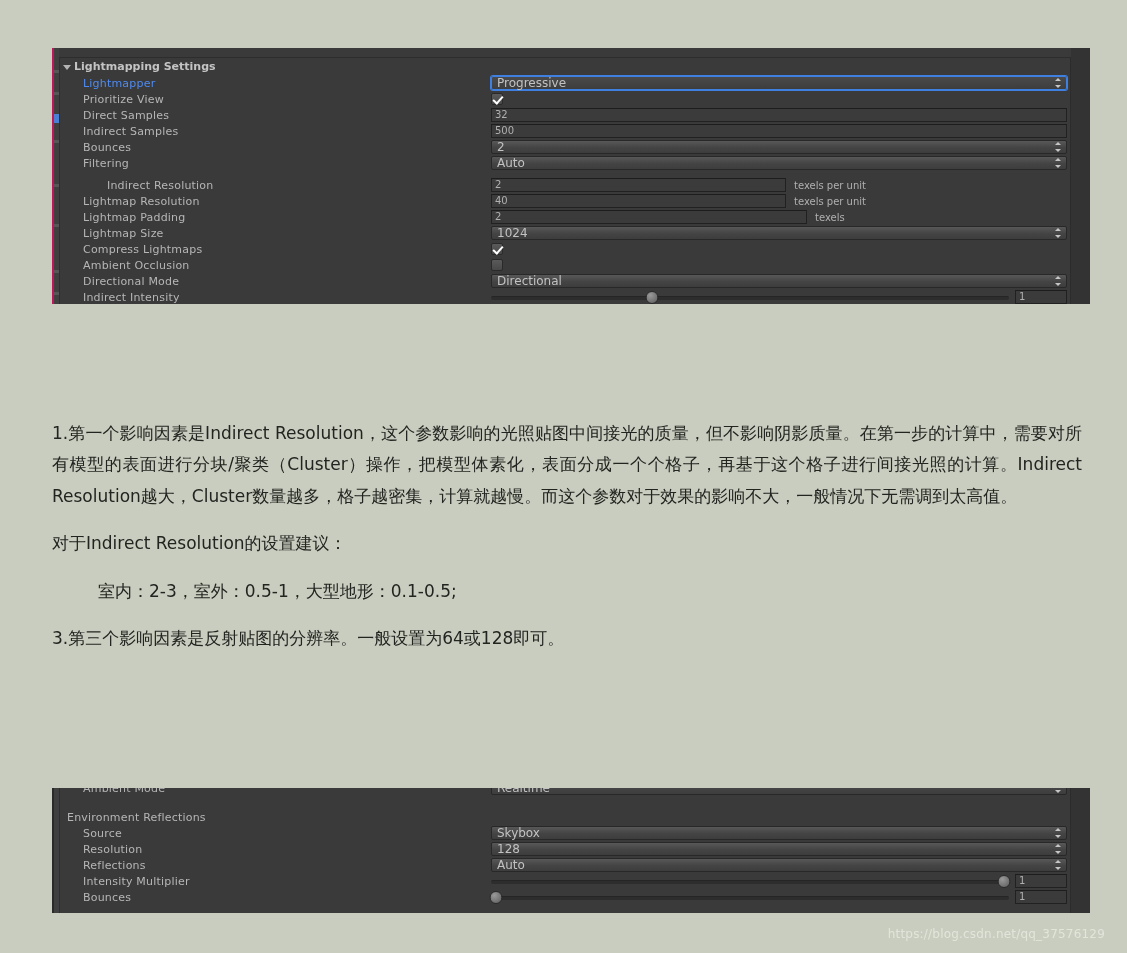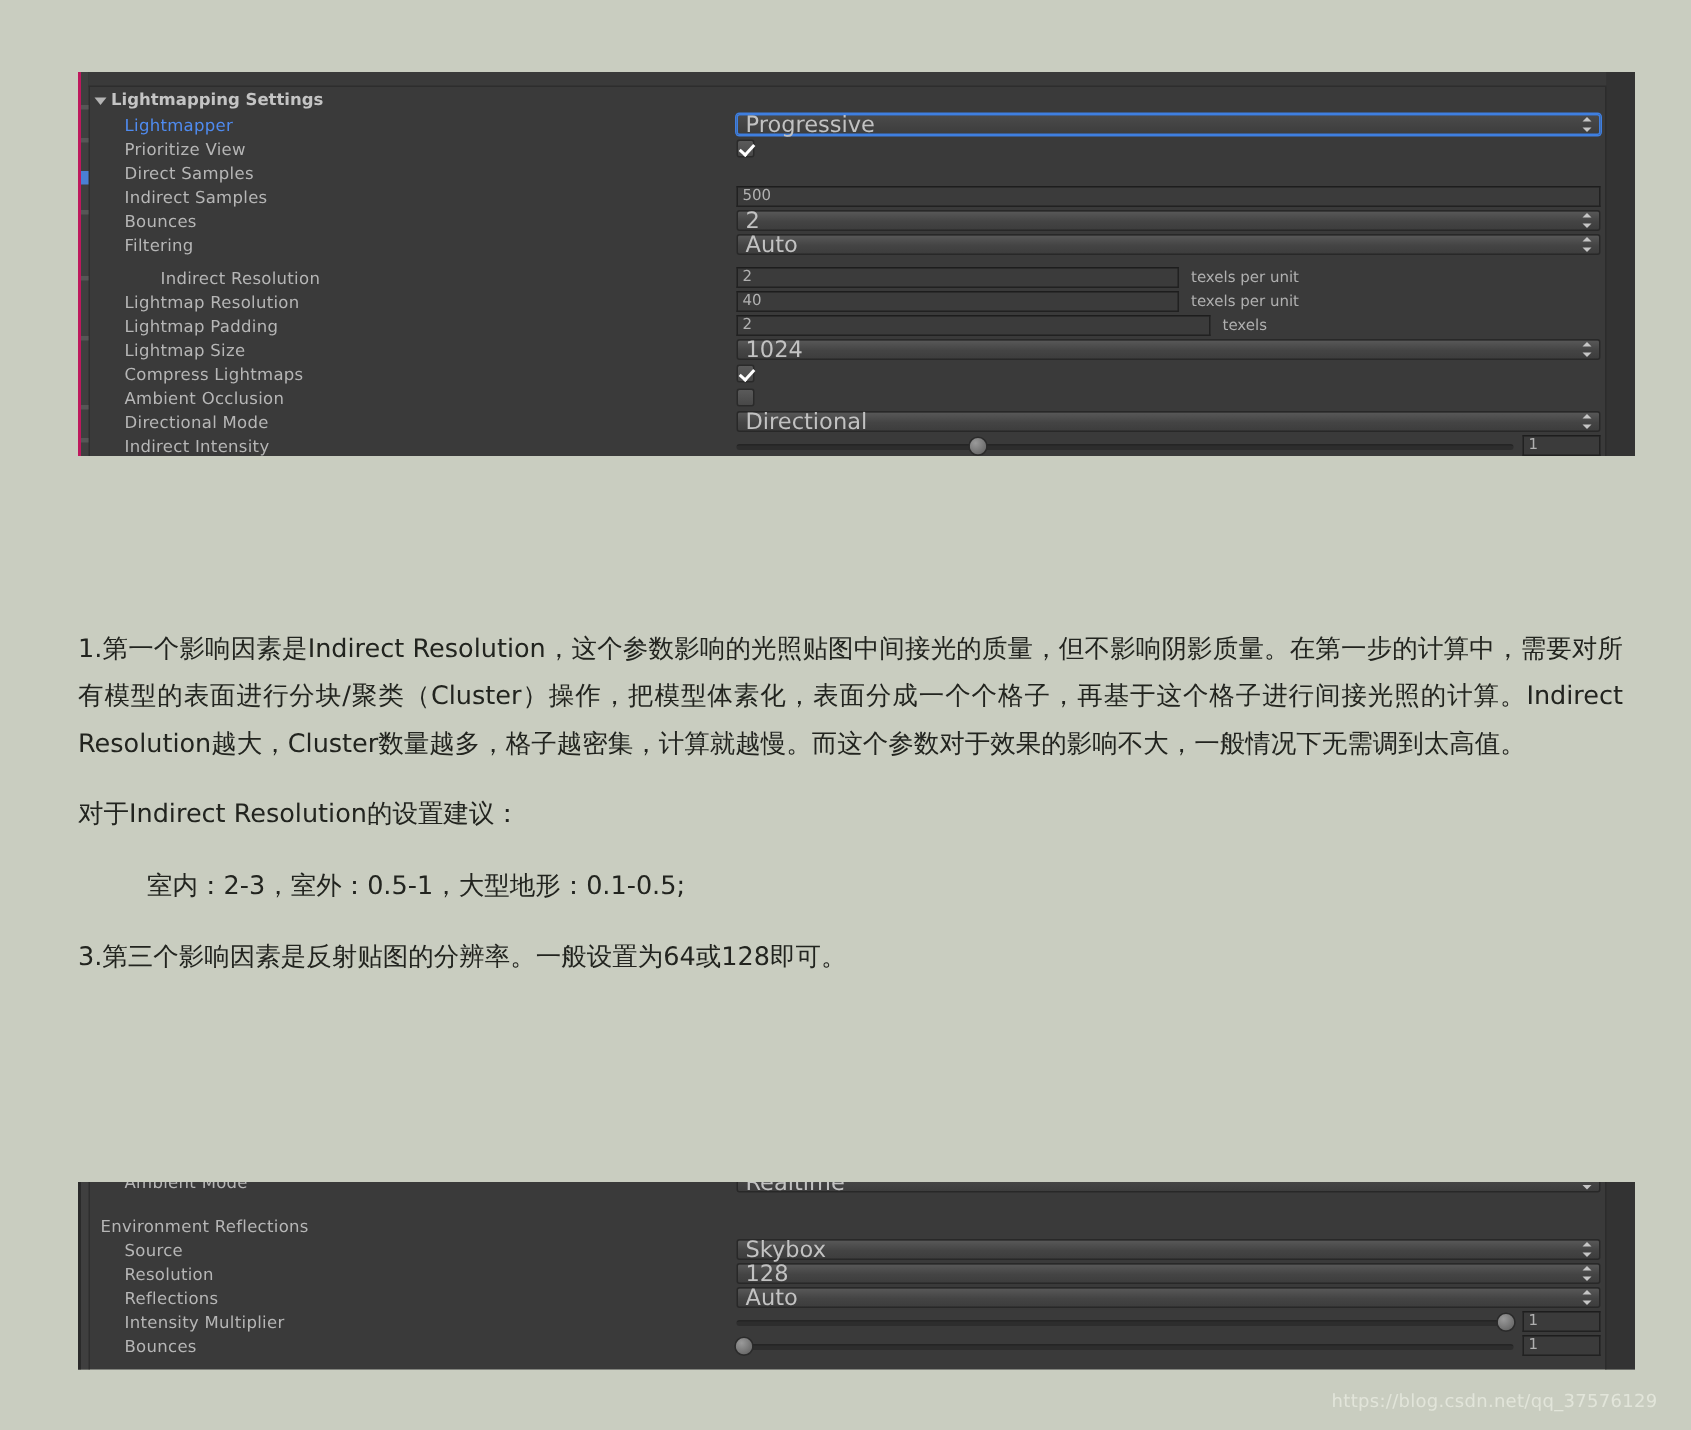--- a/index.html
+++ b/index.html
@@ -153,21 +153,21 @@
   }
 
   
   .u-popup {
     height: 14px;
     box-sizing: border-box;
     background: linear-gradient(#585858, #444444 55%, #3d3d3d);
     border: 1px solid #282828;
     border-radius: 2px;
     color: #c2c2c2;
-    font-size: 15px;
+    font-size: 12px;
     padding: 0 14px 0 5px;
     display: flex;
     align-items: center;
     position: relative;
     font-family: "DejaVu Sans", "Liberation Sans", sans-serif;
   }
   .u-popup.focused {
     border-color: #3f7fe0;
     box-shadow: 0 0 0 1px #3f7fe0;
     background: linear-gradient(#4a4a4a, #3d3d3d);
@@ -320,20 +320,23 @@
 
     <div class="prop-row" style="top:43px;">
       <span class="prop-label indent1">Prioritize View</span>
       <div class="field-zone">
         <div class="u-check checked"></div>
       </div>
     </div>
 
     <div class="prop-row" style="top:59px;align-items:center;">
       <span class="prop-label indent1">Direct Samples</span>
+      <div class="field-zone">
+        <div class="u-text" style="flex:1;">32</div>
+      </div>
     </div>
 
     <div class="prop-row" style="top:75px;">
       <span class="prop-label indent1">Indirect Samples</span>
       <div class="field-zone">
         <div class="u-text" style="flex:1;">500</div>
       </div>
     </div>
 
     <div class="prop-row" style="top:91px;">

